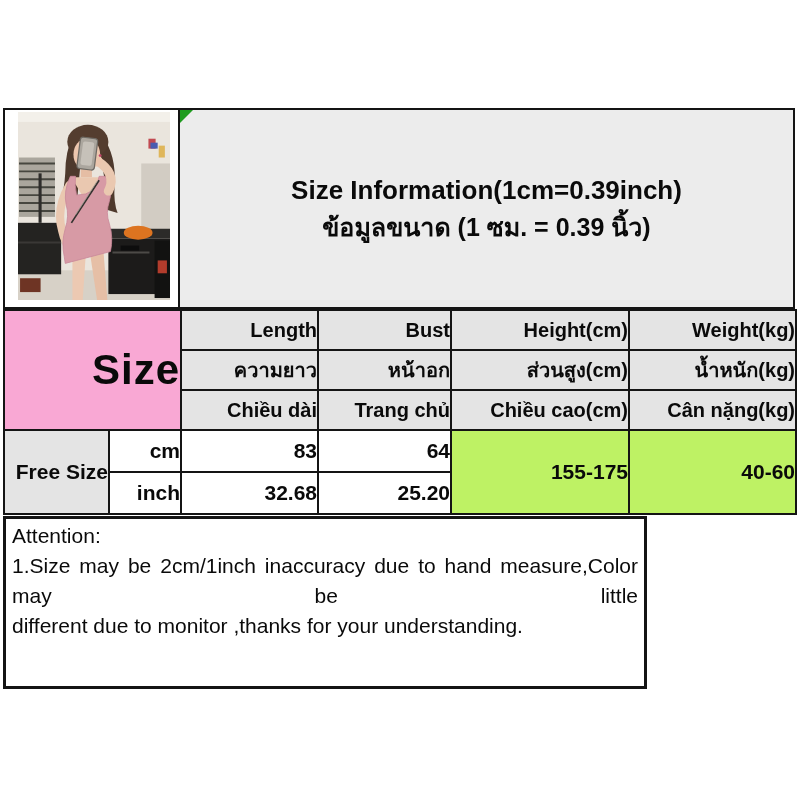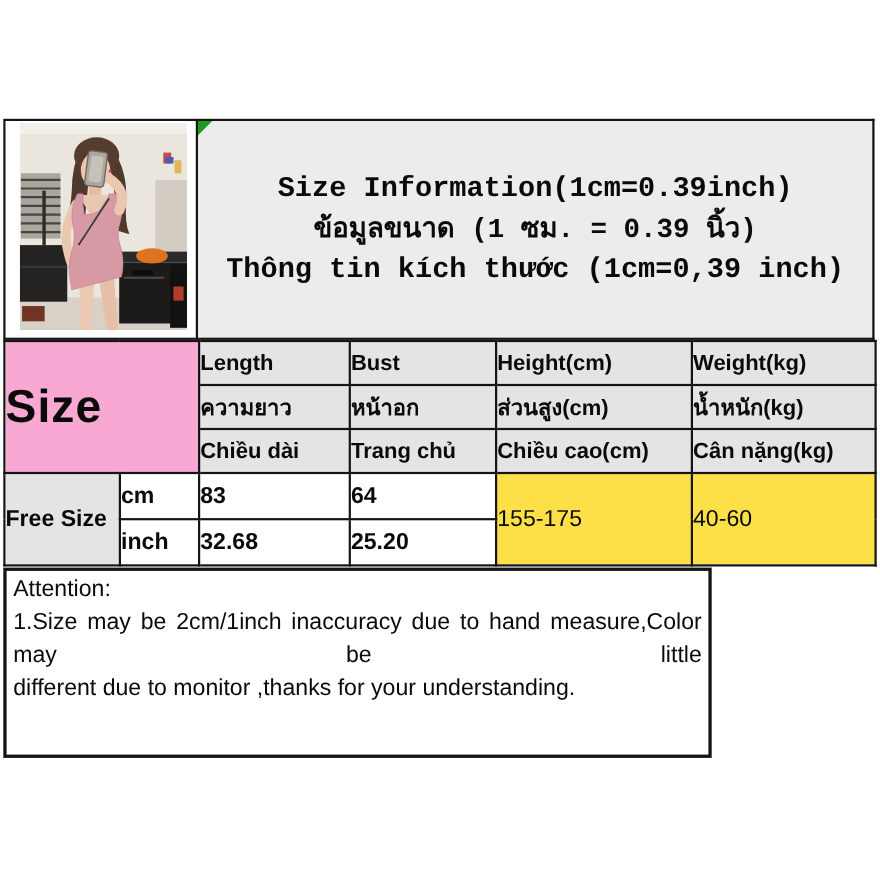--- a/index.html
+++ b/index.html
@@ -4,21 +4,21 @@
 <style>
   html,body{margin:0;padding:0;}
   body{
     width:800px;height:800px;background:#ffffff;position:relative;
     font-family:"Liberation Sans","DejaVu Sans",sans-serif;
     color:#0a0a0a;overflow:hidden;
   }
   .sheet{position:absolute;left:3px;top:108px;width:792px;}
 
   
-  .top-row{display:flex;height:201px;font-family:Liberation Mono, monospace;}
+  .top-row{display:flex;height:201px;}
   .photo-cell{
     width:177px;box-sizing:border-box;background:#ffffff;
     border:2px solid #141414;border-right-width:2px;
     padding:2px 8px 7px 13px;
   }
   .photo-cell svg{width:100%;height:100%;display:block;}
   .header-cell{
     flex:1;box-sizing:border-box;background:#ececec;
     border:2px solid #141414;border-left:none;position:relative;
     display:flex;flex-direction:column;justify-content:center;align-items:center;
@@ -32,31 +32,31 @@
   .title-en{font-size:26px;}
   .title-th{font-size:25px;}
   .title-vi{font-size:26px;}
 
   
   table.size-table{
     width:792px;border-collapse:collapse;table-layout:fixed;
     margin-top:0;
   }
   table.size-table th,table.size-table td{
-    border:2px solid #141414;text-align:left;vertical-align:middle;
+    border:2px solid #141414;text-align:right;vertical-align:middle;
     padding:0;overflow:hidden;white-space:nowrap;
   }
   table.size-table .hrow{height:40px;}
   table.size-table .drow{height:42px;}
   th{background:#e4e4e4;font-weight:bold;font-size:20px;}
   th.corner{font-size:42px;letter-spacing:1px;background:#f9a8d4;}
   td.rowlabel{background:#e4e4e4;font-weight:bold;font-size:21px;}
   td.unit{background:#ffffff;font-weight:bold;font-size:21px;}
   td.val{background:#ffffff;font-weight:600;font-size:21px;}
-  td.range{background:#fde047;font-weight:normal;font-size:21px;margin-left:48px;}
+  td.range{background:#bef264;font-weight:bold;font-size:21px;margin-left:48px;}
 
   
   .attention-box{
     box-sizing:border-box;width:644px;height:173px;margin-top:1px;
     border:3px solid #141414;background:#ffffff;
     padding:2px 6px;font-size:21px;line-height:30px;color:#0a0a0a;
   }
   .attention-box .line{white-space:nowrap;}
   .attention-box .justified{
     white-space:normal;text-align:justify;text-align-last:justify;
@@ -135,21 +135,20 @@
           <rect x="62" y="30" width="11" height="24" rx="2" fill="#c6c1b9"></rect>
         </g>
         <circle cx="80" cy="44" r="1.4" fill="#c2456a"></circle>
       </svg>
     </div>
 
     <div class="header-cell">
       <div class="corner-flag"></div>
       <div class="title-line title-en">Size Information(1cm=0.39inch)</div>
       <div class="title-line title-th">ข้อมูลขนาด (1 ซม. = 0.39 นิ้ว)</div>
-      <div class="title-line title-vi">Thông tin kích thước (1cm=0,39 inch)</div>
     </div>
   </div>
 
   <table class="size-table">
     <colgroup>
       <col style="width:105px">
         <col style="width:72px">
         <col style="width:137px">
       <col style="width:133px">
         <col style="width:178px">

